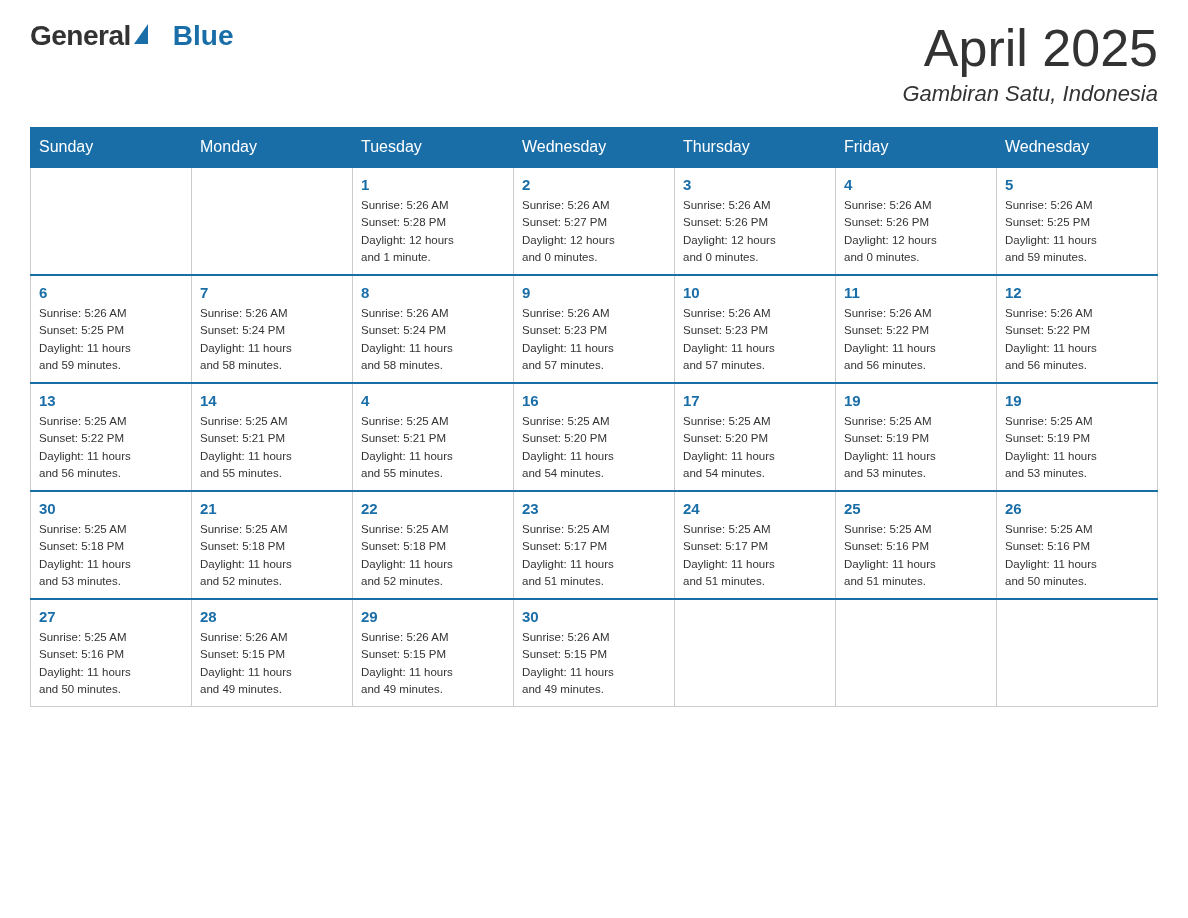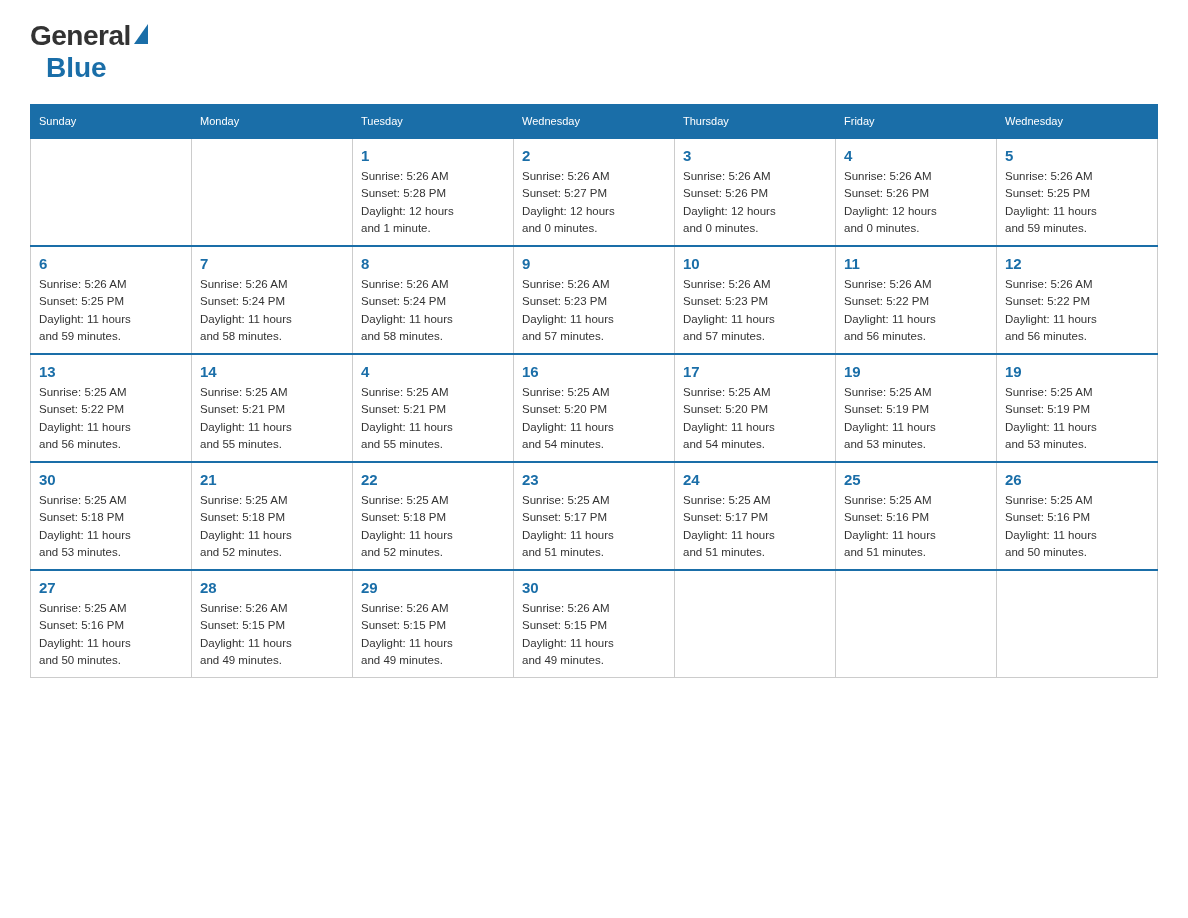--- a/index.html
+++ b/index.html
@@ -12,22 +12,23 @@
       padding: 20px 30px;
     }
     .header {
       display: flex;
       justify-content: space-between;
       align-items: flex-start;
       margin-bottom: 20px;
     }
     .logo {
       display: flex;
-      flex-direction: column;
+      flex-direction: row;
       align-items: flex-start;
+      gap: 9px;
     }
     .logo-top {
       display: flex;
       align-items: center;
     }
     .logo-general {
       font-size: 28px;
       font-weight: bold;
       color: #333;
       letter-spacing: -0.5px;
@@ -64,21 +65,21 @@
     .calendar {
       width: 100%;
       border-collapse: collapse;
       border: 1px solid #ccc;
     }
     .calendar th {
       background-color: #1a6ea8;
       color: #fff;
       padding: 10px 8px;
       text-align: left;
-      font-size: 11px;
+      font-size: 16px;
       font-weight: normal;
       border: 1px solid #1a6ea8;
     }
     .calendar td {
       vertical-align: top;
       padding: 8px;
       border: 1px solid #ccc;
       width: calc(100% / 7);
       min-height: 100px;
     }
@@ -104,20 +105,24 @@
 </head>
 <body>
 
 <div class="header">
   <div class="logo">
     <div class="logo-top">
       <span class="logo-general">General</span>
       <div class="logo-triangle"></div>
     </div>
     <span class="logo-blue">Blue</span>
+  </div>
+  <div class="title-section">
+    <div class="month-title">April 2025</div>
+    <div class="location">Gambiran Satu, Indonesia</div>
   </div>
 </div>
 
 <table class="calendar">
   <thead>
     <tr>
     <th>Sunday</th>
         <th>Monday</th>
         <th>Tuesday</th>
         <th>Wednesday</th>

